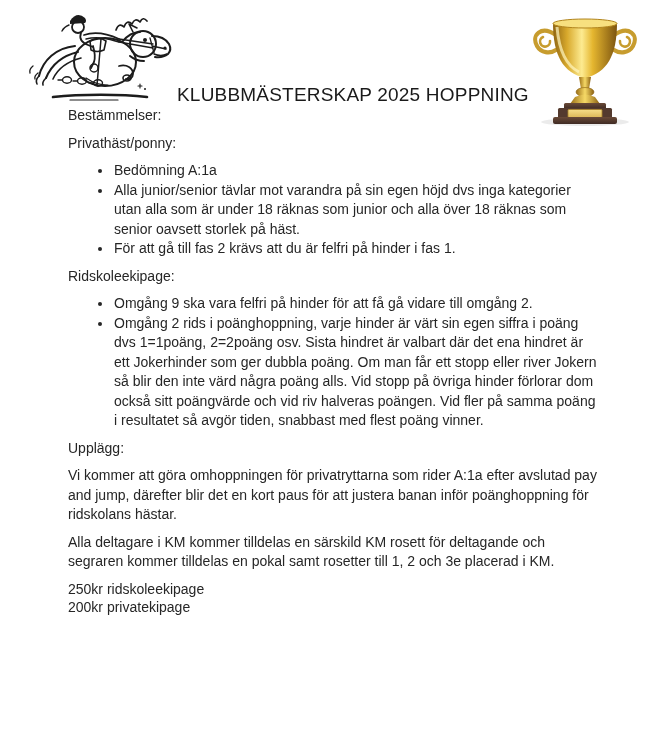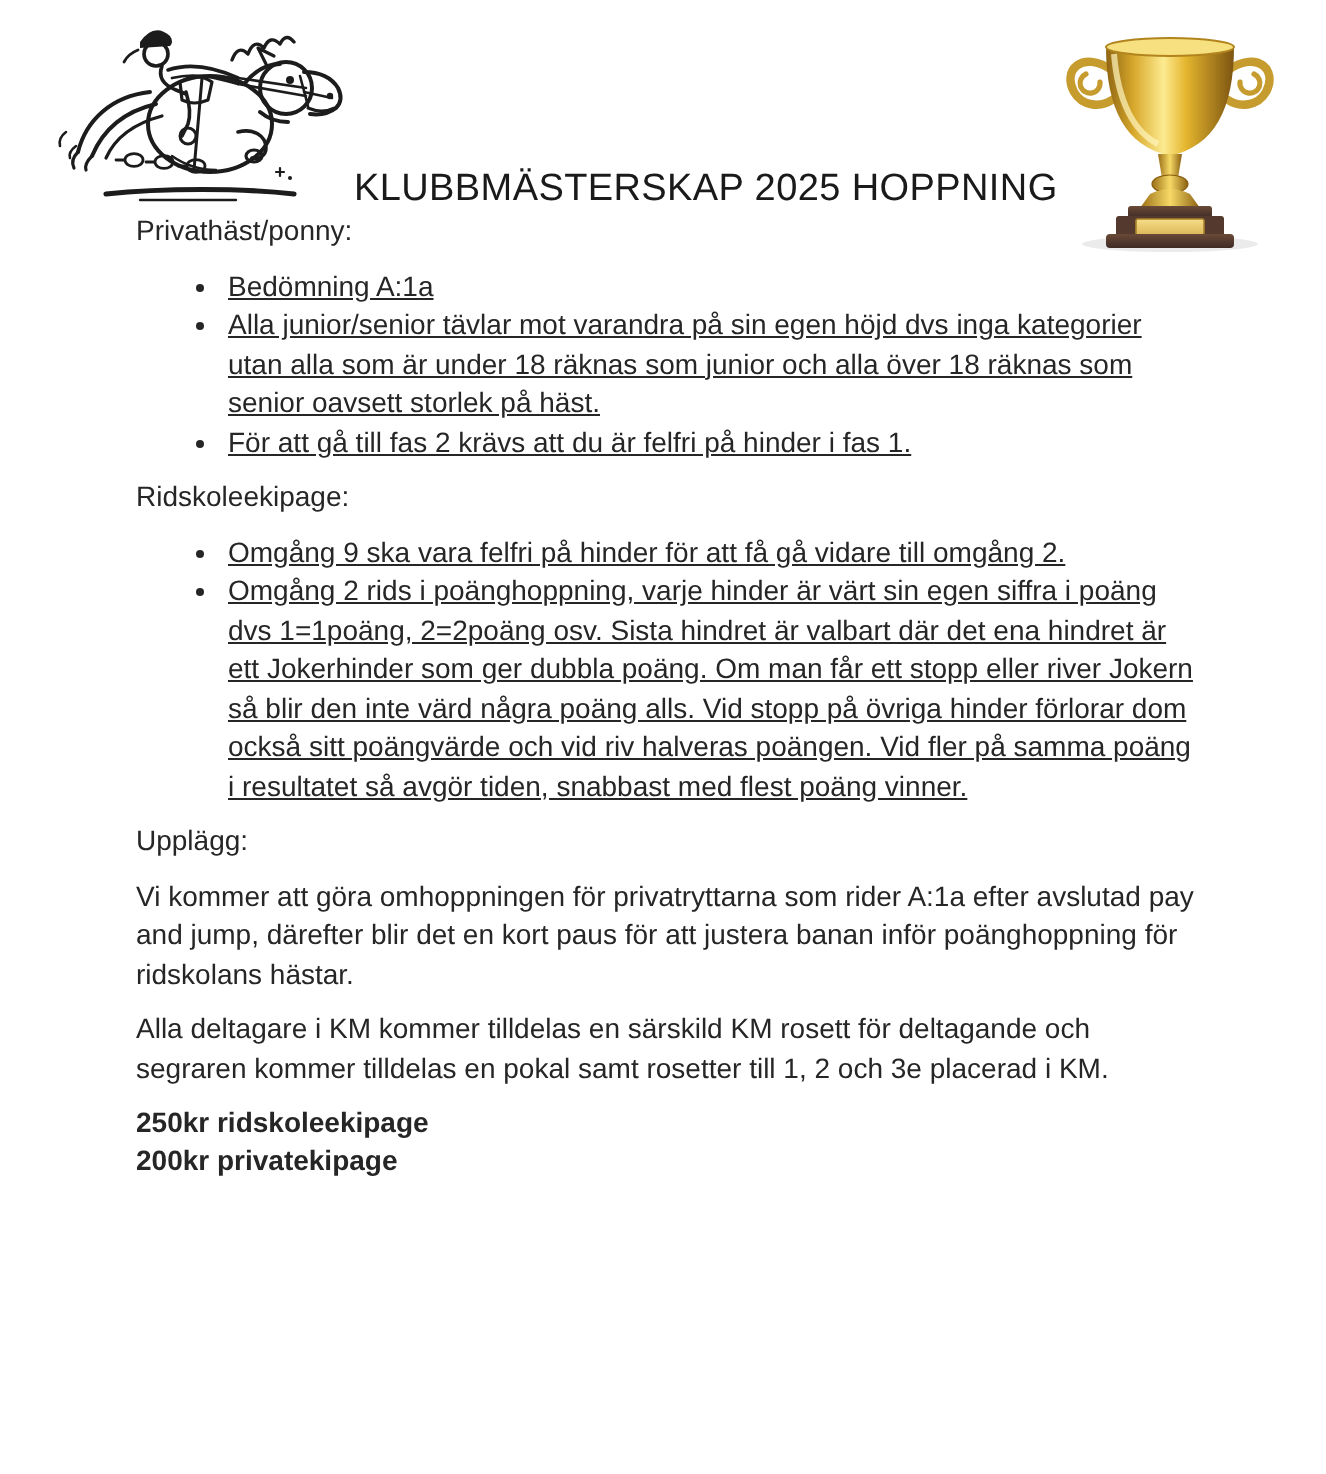--- a/index.html
+++ b/index.html
@@ -21,23 +21,23 @@
   }
   .trophy-art { position: absolute; left: 533px; top: 13px; width: 104px; height: 114px; }
 
   
   .content {
     position: absolute; left: 68px; top: 106px; width: 529px;
     font-size: 14px; line-height: 19.5px; color: #262626;
   }
   .content p { margin: 0 0 8px 0; }
   .content ul { margin: 0 0 8px 0; padding-left: 45px; list-style: disc; }
-  .content li { padding-left: 1px; text-decoration: underline; }
+  .content li { padding-left: 1px; }
   .price-block { margin: 0 0 8px 0; }
-  .price-block div { line-height: 18.5px; font-weight: bold; }
+  .price-block div { line-height: 18.5px; }
 </style>
 </head>
 <body>
 
 <div class="page">
 
   <svg class="horse-art" viewBox="0 0 150 96" xmlns="http://www.w3.org/2000/svg" aria-hidden="true">
     <g stroke="#1c1c1c" fill="none" stroke-width="2" stroke-linecap="round" stroke-linejoin="round">
 
       <path d="M49 36 C30 38 17 50 13 66"></path>
@@ -145,20 +145,21 @@
     <ellipse cx="52" cy="79" rx="9" ry="4.5" fill="url(#goldStem)" stroke="#8a5f10" stroke-width="0.6"></ellipse>
     <path d="M42 84 Q52 79 62 84 L67 91 L37 91 Z" fill="url(#goldStem)"></path>
 
     <rect x="31" y="90" width="42" height="6" rx="1.5" fill="url(#brown)"></rect>
     <rect x="25" y="95" width="54" height="11" rx="1.5" fill="#543a2e"></rect>
     <rect x="35" y="96.5" width="34" height="8" rx="1" fill="url(#plaque)" stroke="#a8842a" stroke-width="0.8"></rect>
     <rect x="20" y="104" width="64" height="7" rx="2" fill="url(#brown)"></rect>
   </svg>
 
   <div class="content">
+    <p>Bestämmelser:</p>
     <p>Privathäst/ponny:</p>
     <ul>
       <li>Bedömning A:1a</li>
       <li>Alla junior/senior tävlar mot varandra på sin egen höjd dvs inga kategorier utan alla som är under 18 räknas som junior och alla över 18 räknas som senior oavsett storlek på häst.</li>
       <li>För att gå till fas 2 krävs att du är felfri på hinder i fas 1.</li>
     </ul>
     <p>Ridskoleekipage:</p>
     <ul>
       <li>Omgång 9 ska vara felfri på hinder för att få gå vidare till omgång 2.</li>
       <li>Omgång 2 rids i poänghoppning, varje hinder är värt sin egen siffra i poäng dvs 1=1poäng, 2=2poäng osv. Sista hindret är valbart där det ena hindret är ett Jokerhinder som ger dubbla poäng. Om man får ett stopp eller river Jokern så blir den inte värd några poäng alls. Vid stopp på övriga hinder förlorar dom också sitt poängvärde och vid riv halveras poängen. Vid fler på samma poäng i resultatet så avgör tiden, snabbast med flest poäng vinner.</li>

